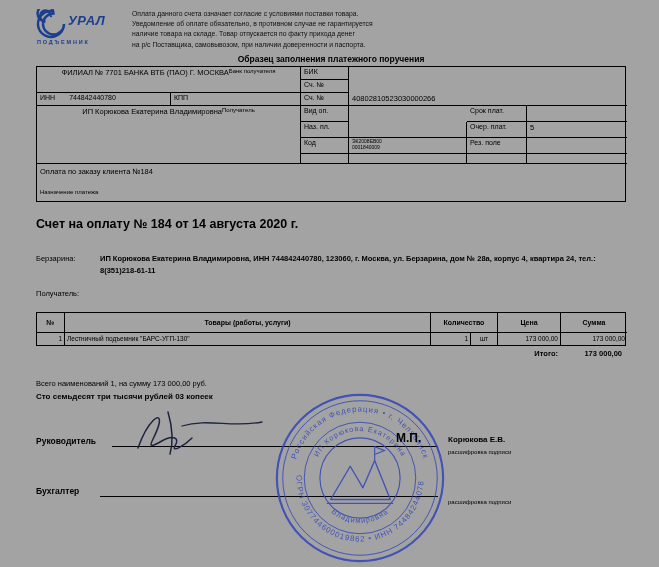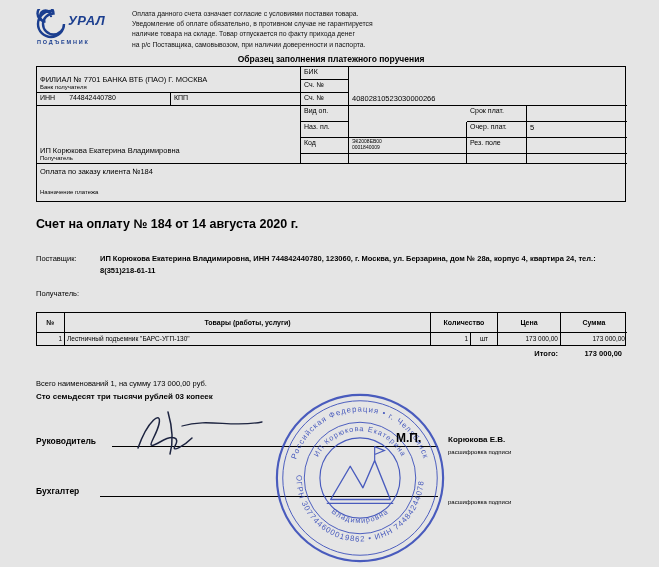--- a/index.html
+++ b/index.html
@@ -1,37 +1,37 @@
 <!DOCTYPE html>
 <html><head>
 <meta charset="utf-8">
 <style>
   *{margin:0;padding:0;box-sizing:border-box}
   html,body{background:#fff}
-  .page{position:relative;width:659px;height:567px;background:#e5e5e5;color:#000;
+  .page{position:relative;width:659px;height:567px;background:#a3a3a3;color:#000;
         font-family:"Liberation Sans",sans-serif;overflow:hidden}
 
   
   .logo{position:absolute;left:34px;top:6px;width:100px;height:46px}
   .swirl{position:absolute;left:2px;top:3px}
   .logo-title{position:absolute;left:34px;top:7px;font-size:13px;font-weight:bold;font-style:italic;
               color:#1b3e8f;letter-spacing:.5px}
   .logo-sub{position:absolute;left:3px;top:33px;font-size:5.5px;font-weight:bold;color:#1b3e8f;letter-spacing:1.8px}
   .terms{position:absolute;left:132px;top:9px;width:326px;font-size:6.8px;line-height:1.5;color:#111}
   .po-title{position:absolute;left:36px;top:54px;width:590px;text-align:center;font-size:8.5px;font-weight:bold}
 
   
   .bank{position:absolute;left:36px;top:66px;width:590px;border:1px solid #000;display:grid;
         grid-template-columns:134px 130px 48px 118px 60px 100px;
         grid-template-rows:13px 13px 13px 16px 16px 16px 10px 24px 13px;
         font-size:7px;line-height:1.2}
   .bank>div{padding:1px 3px;overflow:hidden;white-space:nowrap}
   .br{border-right:1px solid #000}
   .bb{border-bottom:1px solid #000}
-  .stack{display:flex;flex-direction:column;justify-content:flex-end}
+  .stack{display:flex;flex-direction:row;justify-content:center}
   .cap{font-size:6px}
   .bval{font-size:7.5px}
   .kod{font-size:5px;line-height:1.15;white-space:normal}
   .inn-gap{display:inline-block;width:14px}
 
   
   .inv-title{position:absolute;left:36px;top:217px;font-size:12.5px;font-weight:bold}
   .party{position:absolute;left:36px;width:592px;display:flex;font-size:7.5px;line-height:1.55}
   .plabel{width:64px;flex:none}
   .pval{font-weight:bold}
@@ -122,21 +122,21 @@
     <div class="br bb" style="grid-area:7/5/8/6"></div>
     <div class="bb" style="grid-area:7/6/8/7"></div>
 
     <div class="bval" style="grid-area:8/1/9/7;padding-top:3px">Оплата по заказу клиента №184</div>
     <div class="cap" style="grid-area:9/1/10/7">Назначение платежа</div>
   </div>
 
   <div class="inv-title">Счет на оплату № 184 от 14 августа 2020 г.</div>
 
   <div class="party" style="top:253px">
-    <span class="plabel">Поставщик:</span>
+    <span class="plabel">Берзарина:</span>
     <span class="pval">ИП Корюкова Екатерина Владимировна, ИНН 744842440780, 123060, г. Москва, ул. Берзарина, дом № 28а, корпус 4, квартира 24, тел.: 8(351)218-61-11</span>
   </div>
   <div class="party" style="top:288px">
     <span class="plabel">Получатель:</span>
   </div>
 
   <div class="items">
     <div class="ith br bb" style="grid-area:1/1/2/2">№</div>
     <div class="ith br bb" style="grid-area:1/2/2/3">Товары (работы, услуги)</div>
     <div class="ith br bb" style="grid-area:1/3/2/5">Количество</div>

